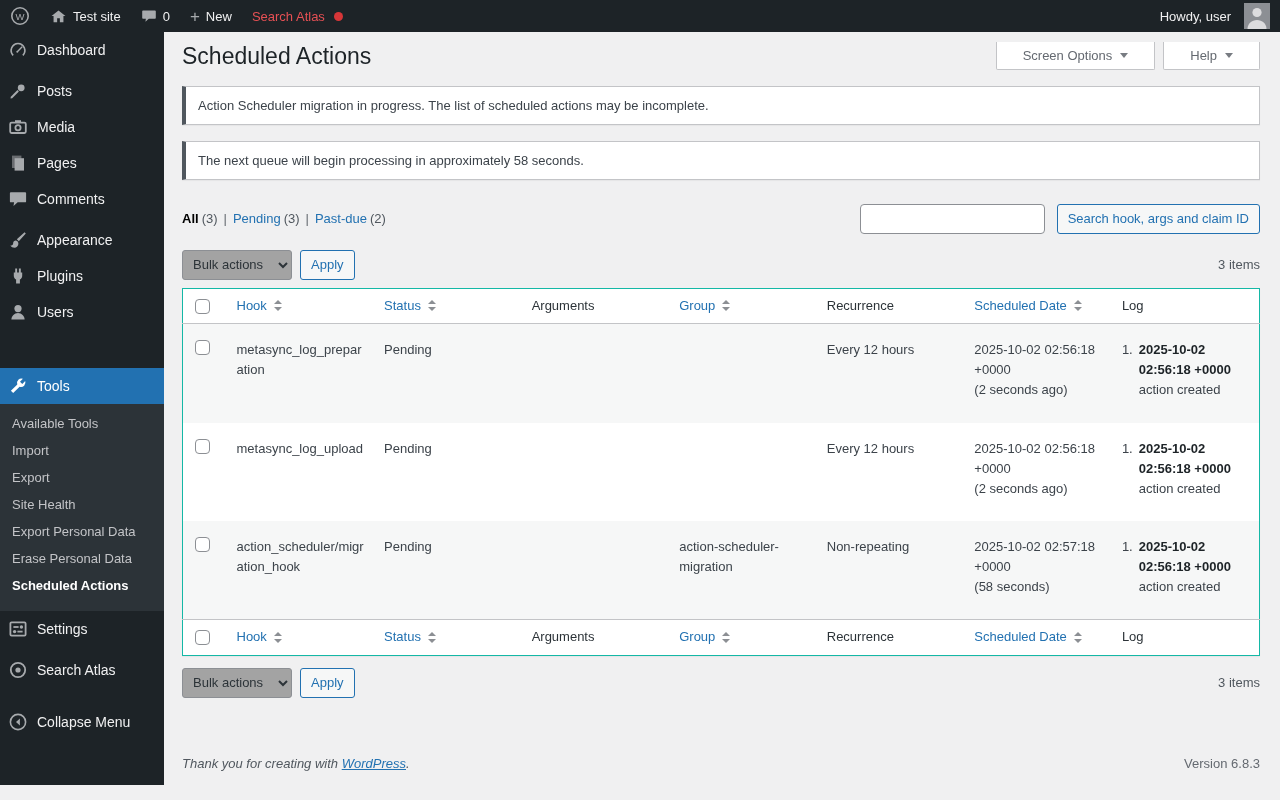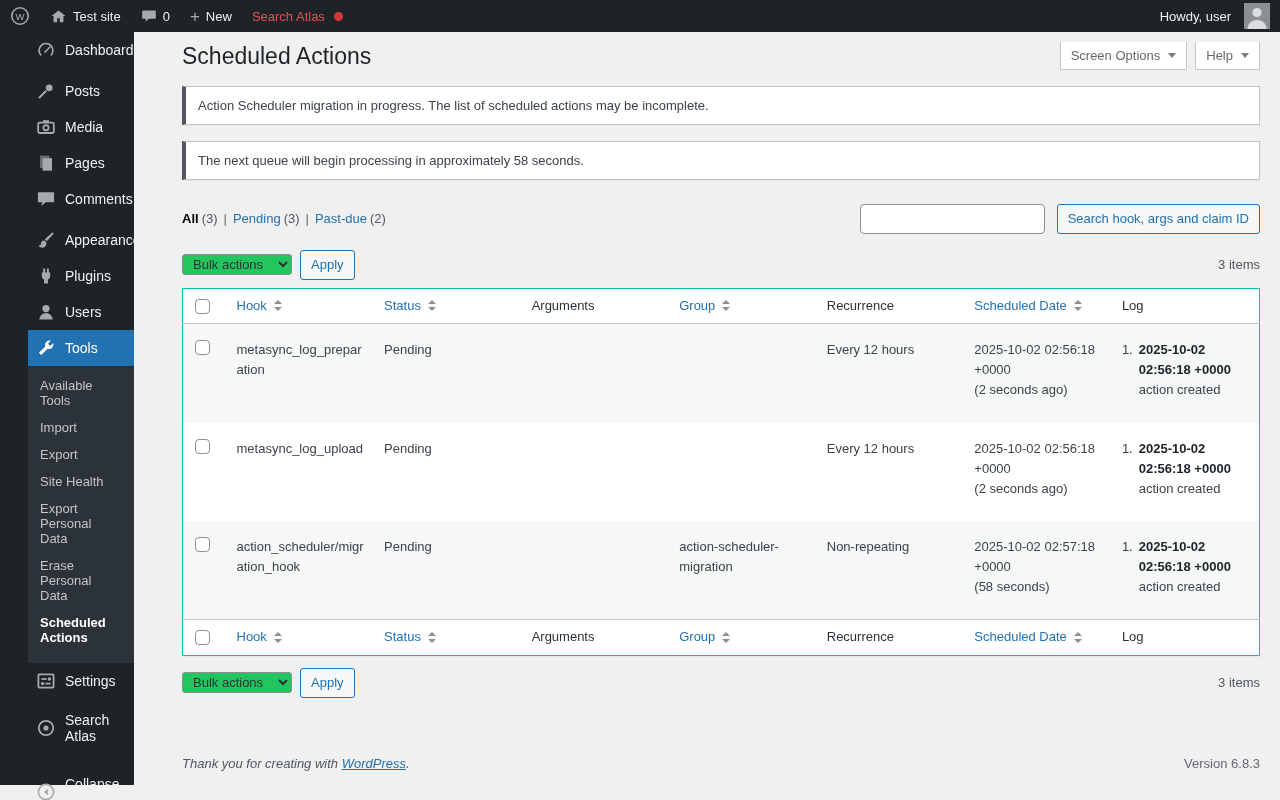--- a/index.html
+++ b/index.html
@@ -16,39 +16,39 @@
     display:flex; justify-content:space-between; align-items:stretch; z-index:60; color:#f0f0f1; }
   .ab-group { display:flex; align-items:stretch; }
   .ab-item { display:flex; align-items:center; gap:6px; padding:0 10px; font-size:13px; color:#f0f0f1; cursor:pointer; }
   .ab-icon { color:#a7aaad; display:flex; align-items:center; }
   .plus-glyph { color:#a7aaad; font-size:17px; line-height:1; }
   .sa-label { color:#e65054; }
   .red-dot { width:9px; height:9px; border-radius:50%; background:#d63638; display:inline-block; margin-left:3px; }
   .avatar { width:26px; height:26px; margin-left:7px; display:block; }
 
   
-  #sidebar { position:fixed; top:32px; left:0; bottom:15px; width:134px; background:#1d2327; z-index:50;padding-left:28px; }
+  #sidebar { position:fixed; top:32px; left:0; bottom:15px; width:164px; background:#1d2327; z-index:50; }
   .menu-sep { height:5px; }
   .menu-item { position:relative; display:flex; align-items:center; gap:9px; padding:8px 8px; font-size:14px; color:#f0f0f1; cursor:pointer; }
   .mi-icon { width:20px; height:20px; color:#a7aaad; flex:none; display:flex; align-items:center; justify-content:center; }
-  .menu-item.active { background:#2271b1; color:#fff; }
+  .menu-item.active { background:#2271b1; color:#fff;margin-top:38px; }
   .menu-item.active .mi-icon { color:#fff; }
   .menu-item.active::after { content:""; position:absolute; right:-8px; top:50%; margin-top:-8px;
     border:8px solid transparent; border-left-color:#2271b1; }
   .submenu { background:#2c3338; padding:6px 0 12px; }
   .submenu a { display:block; padding:6px 12px; font-size:13px; color:#c3c4c7; }
   .submenu a.current { color:#fff; font-weight:700; }
   #collapse-item { margin-top:16px; }
 
   
   #content { margin-left:160px; padding-top:32px; }
   .wrap { position:relative; padding:0 20px 0 22px; }
   .screen-meta { position:absolute; top:0; right:20px; display:flex; gap:8px; }
   .meta-toggle { display:flex; align-items:center; gap:8px; background:#fff; border:1px solid #c3c4c7; border-top:none;
-    border-radius:0 0 2px 2px; padding:6px 10px; font-size:13px; color:#646970; cursor:pointer; font-family:inherit; }
+    border-radius:0 0 2px 2px; padding:6px 26px; font-size:13px; color:#646970; cursor:pointer; font-family:inherit; }
   .caret { width:0; height:0; border-left:4px solid transparent; border-right:4px solid transparent; border-top:5px solid #787c82; }
   h1.page-title { font-size:23px; font-weight:400; color:#1d2327; margin:10px 0 14px; line-height:1.3; }
 
   .notice { background:#fff; border:1px solid #c3c4c7; border-left:4px solid #50575e;
     box-shadow:0 1px 1px rgba(0,0,0,.04); padding:11px 12px; margin-bottom:16px; font-size:13px; color:#3c434a; }
 
   .filters-row { display:flex; justify-content:space-between; align-items:center; margin-top:24px; }
   .subsubsub { list-style:none; margin:0; padding:0; display:flex; align-items:center; font-size:13px; }
   .subsubsub li { display:flex; align-items:center; }
   .subsubsub .flink { margin-right:6px; }
@@ -58,21 +58,21 @@
 
   .search-box { display:flex; align-items:flex-end; gap:12px;border-radius:9px; }
   .search-input { width:185px; height:30px; border:1px solid #8c8f94; border-radius:4px; padding:0 8px;
     font-size:14px; background:#fff; color:#2c3338; font-family:inherit; }
   .button { height:30px; padding:0 10px; background:#f6f7f7; border:1px solid #2271b1; border-radius:3px;
     color:#2271b1; font-size:13px; cursor:pointer; font-family:inherit; white-space:nowrap; }
 
   .tablenav { display:flex; justify-content:space-between; align-items:center; margin:16px 0 8px; }
   .tablenav.bottom { margin:12px 0; }
   .bulkactions { display:flex; align-items:center; gap:8px; }
-  .bulk-select { height:21px; border:1px solid #8c8f94; border-radius:3px; background:#22c55e; font-size:13px;
+  .bulk-select { height:30px; border:1px solid #8c8f94; border-radius:3px; background:#a3a3a3; font-size:13px;
     color:#2c3338; padding:0 6px; font-family:inherit; min-width:110px; }
   .displaying-num { font-size:13px; color:#50575e; }
 
   .wp-list-table { width:100%; border-collapse:collapse; background:#fff; border:1px solid #14b8a6;
     box-shadow:0 1px 1px rgba(0,0,0,.04); table-layout:fixed; }
   .wp-list-table th, .wp-list-table td { text-align:left; font-size:13px; }
   thead th, tfoot th { padding:8px 10px; font-weight:400; color:#2c3338; vertical-align:middle; line-height:1.4; }
   thead th { border-bottom:1px solid #c3c4c7; }
   tfoot th { border-top:1px solid #c3c4c7; }
   .check-col { padding:9px 4px 8px 12px; }

